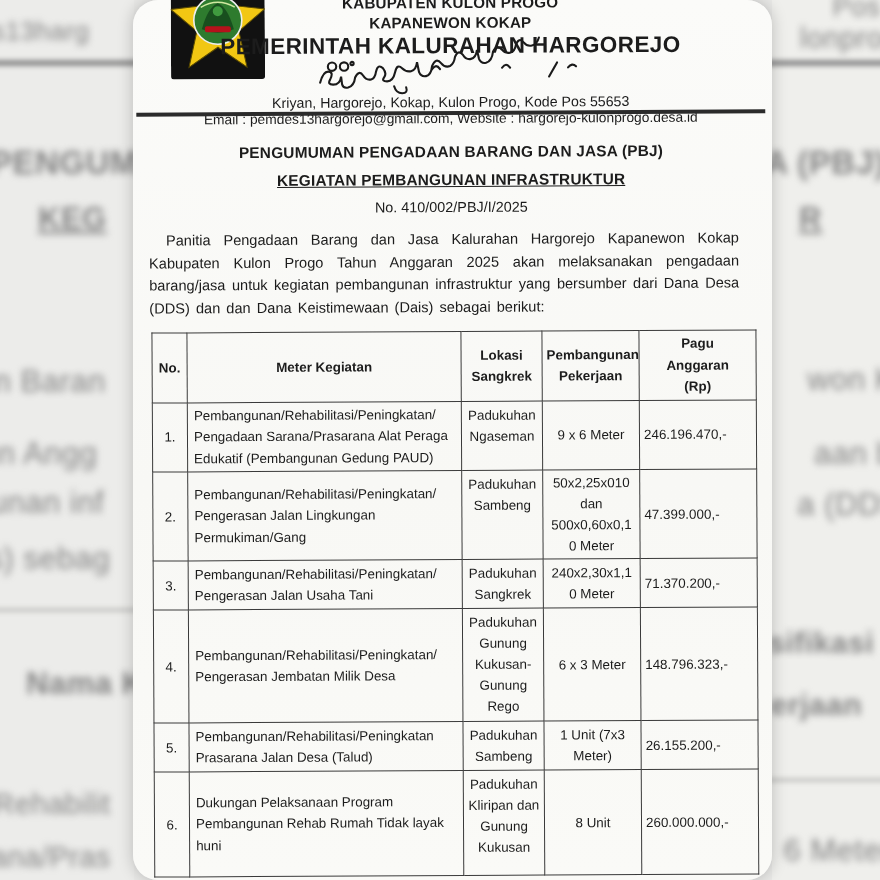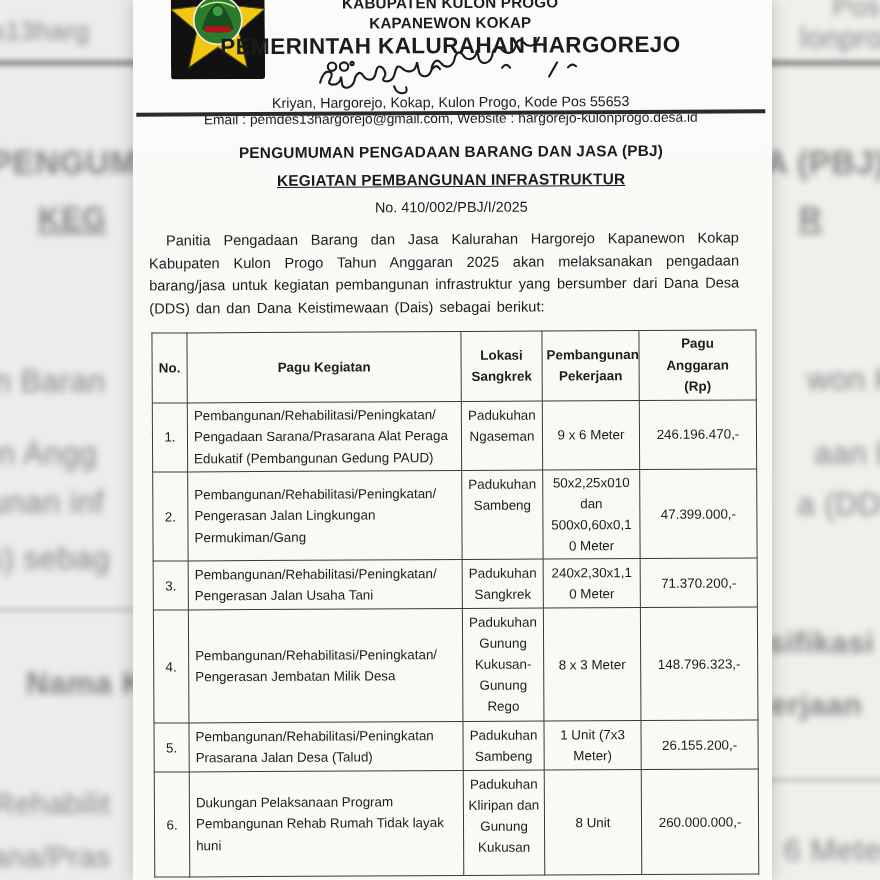--- a/index.html
+++ b/index.html
@@ -17,21 +17,21 @@
     position:absolute;white-space:nowrap;color:#838383;
     filter:blur(3.5px);font-weight:normal;letter-spacing:.5px;
   }
   .bgrule{position:absolute;height:6px;background:#8f8f8f;filter:blur(2.5px);}
   .bgrule.light{height:4px;background:#c6c6c4;}
   
   .page{
     position:absolute;left:133px;top:0;width:639px;height:880px;
     background:linear-gradient(180deg,#fbfbf9 0%,#f8f8f5 55%,#fafaf7 100%);
     box-shadow:0 0 16px rgba(0,0,0,.22);
-    overflow:hidden;z-index:2;
+    overflow:hidden;z-index:2;border-radius:25px;
   }
   .doc{position:absolute;inset:0;transform:rotate(-0.3deg);}
   
   .logo{position:absolute;left:40px;top:-30px;width:94px;height:108px;}
   .lh{position:absolute;left:0;right:0;top:-7px;text-align:center;}
   .lh .l1,.lh .l2{font-size:15.2px;font-weight:bold;line-height:19.5px;letter-spacing:.2px;}
   .lh .l3{font-size:22.5px;font-weight:bold;line-height:27px;letter-spacing:.4px;}
   .jav{height:32px;margin-top:1px;}
   .lh .addr{font-size:14.2px;line-height:16px;margin-top:2px;}
   .lh .mail{font-size:13.8px;line-height:16px;margin-top:1px;}
@@ -61,21 +61,21 @@
   tbody tr:nth-child(1){height:64px;}
   tbody tr:nth-child(2){height:89px;}
   tbody tr:nth-child(3){height:45px;}
   tbody tr:nth-child(4){height:113px;}
   tbody tr:nth-child(5){height:49px;}
   tbody tr:nth-child(6){height:105px;}
   td.no{text-align:center;}
   td.nama{text-align:left;padding-left:6px;padding-right:5px;white-space:pre-line;line-height:21.5px;}
   td.lokasi{text-align:center;vertical-align:top;padding:3px 2px;white-space:pre-line;}
   td.spes{text-align:center;white-space:pre-line;}
-  td.pagu{text-align:center;}
+  td.pagu{}
 </style>
 </head>
 <body>
 
 <div class="bgstrip" id="bg-left">
     <div class="bgfrag" style="font-size: 26px; left: -38px; top: 16px;">des13harg</div>
     <div class="bgrule" style="left: -10px; right: -10px; top: 60px;"></div>
     <div class="bgfrag" style="font-size: 33px; font-weight: bold; left: -10px; top: 144px;">PENGUM</div>
     <div class="bgfrag" style="font-size: 31px; font-weight: bold; text-decoration: underline; left: 38px; top: 201px;">KEG</div>
     <div class="bgfrag" style="font-size: 31px; left: -24px; top: 364px;">an Baran</div>
@@ -153,21 +153,21 @@
       <colgroup>
         <col class="c-no">
           <col class="c-nama">
           <col class="c-lok">
           <col class="c-spes">
           <col class="c-pagu">
       </colgroup>
       <thead>
         <tr>
           <th>No.</th>
-          <th>Pagu Kegiatan</th>
+          <th>Meter Kegiatan</th>
           <th>Lokasi
 Sangkrek</th>
           <th>Pembangunan
 Pekerjaan</th>
           <th>Pagu
 Anggaran
 (Rp)</th>
         </tr>
       </thead>
       <tbody>
@@ -206,21 +206,21 @@
           </tr>
           <tr>
             <td class="no">4.</td>
             <td class="nama">Pembangunan/Rehabilitasi/Peningkatan/
 Pengerasan Jembatan Milik Desa</td>
             <td class="lokasi">Padukuhan
 Gunung
 Kukusan-
 Gunung
 Rego</td>
-            <td class="spes">8 x 3 Meter</td>
+            <td class="spes">6 x 3 Meter</td>
             <td class="pagu">148.796.323,-</td>
           </tr>
           <tr>
             <td class="no">5.</td>
             <td class="nama">Pembangunan/Rehabilitasi/Peningkatan
 Prasarana Jalan Desa (Talud)</td>
             <td class="lokasi">Padukuhan
 Sambeng</td>
             <td class="spes">1 Unit (7x3
 Meter)</td>

